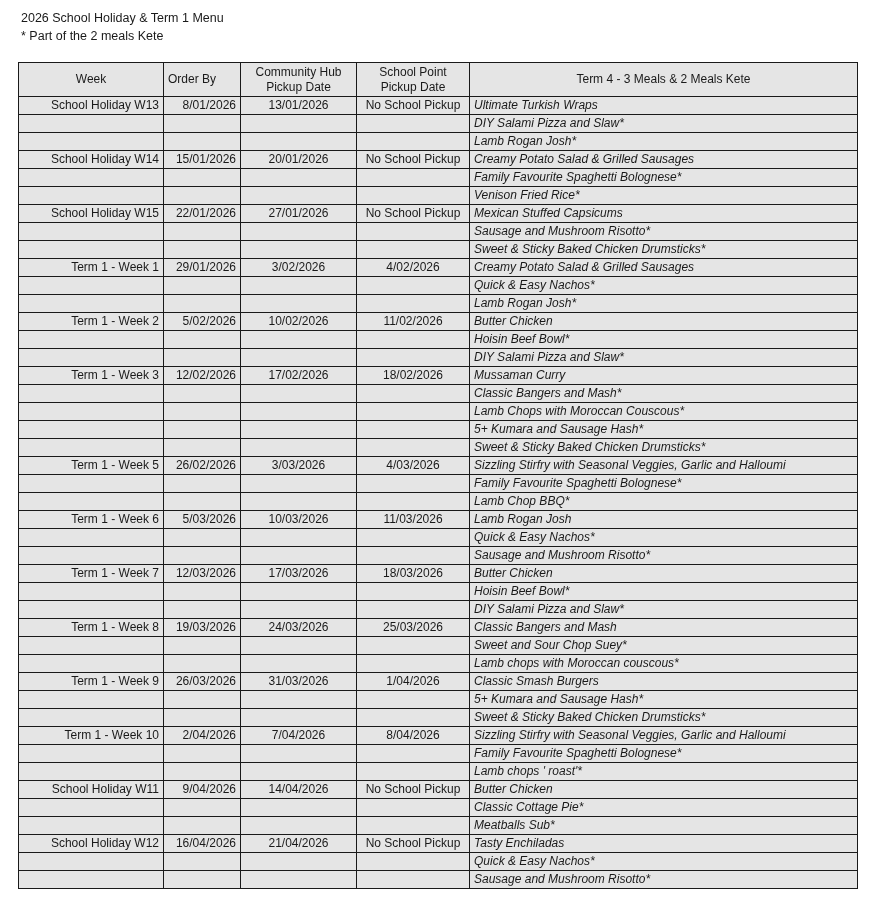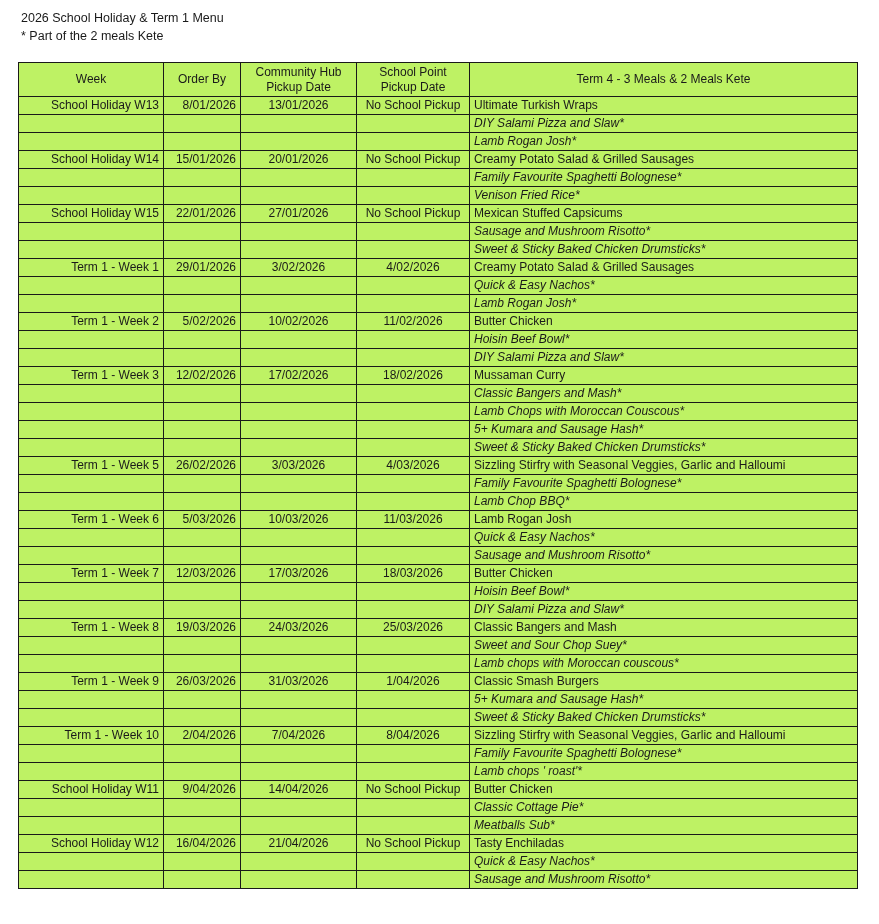--- a/index.html
+++ b/index.html
@@ -1,42 +1,42 @@
 <!DOCTYPE html>
 <html><head>
 <meta charset="utf-8">
 <style>
   html, body { margin: 0; padding: 0; background: #ffffff; }
   body { width: 879px; height: 924px; position: relative; overflow: hidden; font-family: "Liberation Sans", "DejaVu Sans", sans-serif; color: #1a1a1a; }
   .title { position: absolute; left: 21px; top: 10px; font-size: 12.5px; line-height: 17px; }
   .subtitle { position: absolute; left: 21px; top: 28px; font-size: 12.5px; line-height: 17px; }
-  table.menu { position: absolute; left: 18px; top: 62px; border-collapse: collapse; table-layout: fixed; width: 840px; background: #bef264; }
+  table.menu { position: absolute; left: 18px; top: 62px; border-collapse: collapse; table-layout: fixed; width: 840px; background: #e5e5e5; }
   table.menu td, table.menu th { border: 1px solid #1a1a1a; padding: 0 4px; font-size: 12px; height: 17px; line-height: 17px; white-space: nowrap; overflow: hidden; font-weight: normal; }
   table.menu th { height: 33px; line-height: 15px; text-align: center; font-size: 12px; }
   .c-week { width: 136px; text-align: right; }
   .c-order { width: 68px; text-align: right; }
   .c-hub { width: 107px; text-align: center; }
   .c-school { width: 104px; text-align: center; }
   .c-meal { text-align: left; }
   td.c-order { text-align: right; }
-  .meal-plain { font-weight: normal; }
+  .meal-plain { font-style: italic; font-weight: normal; }
   .meal-kete { font-style: italic; font-weight: bold; }
   .week-big { font-size: 13.5px; }
 </style>
 </head>
 <body>
 
 <div class="title">2026 School Holiday &amp;  Term 1 Menu</div>
 <div class="subtitle">* Part of the 2 meals Kete</div>
 
 <table class="menu">
   <thead>
     <tr>
       <th class="c-week">Week</th>
-      <th class="c-order" style="text-align:center">Order By</th>
+      <th class="c-order" style="text-align:left">Order By</th>
       <th class="c-hub" style="white-space:normal">Community Hub Pickup Date</th>
       <th class="c-school" style="white-space:normal">School Point Pickup Date</th>
       <th class="c-meal" style="text-align:center">Term 4 - 3 Meals &amp; 2 Meals Kete</th>
     </tr>
   </thead>
   <tbody id="menu-body">
       <tr>
         <td class="c-week">School Holiday W13</td>
         <td class="c-order">8/01/2026</td>
         <td class="c-hub">13/01/2026</td>

